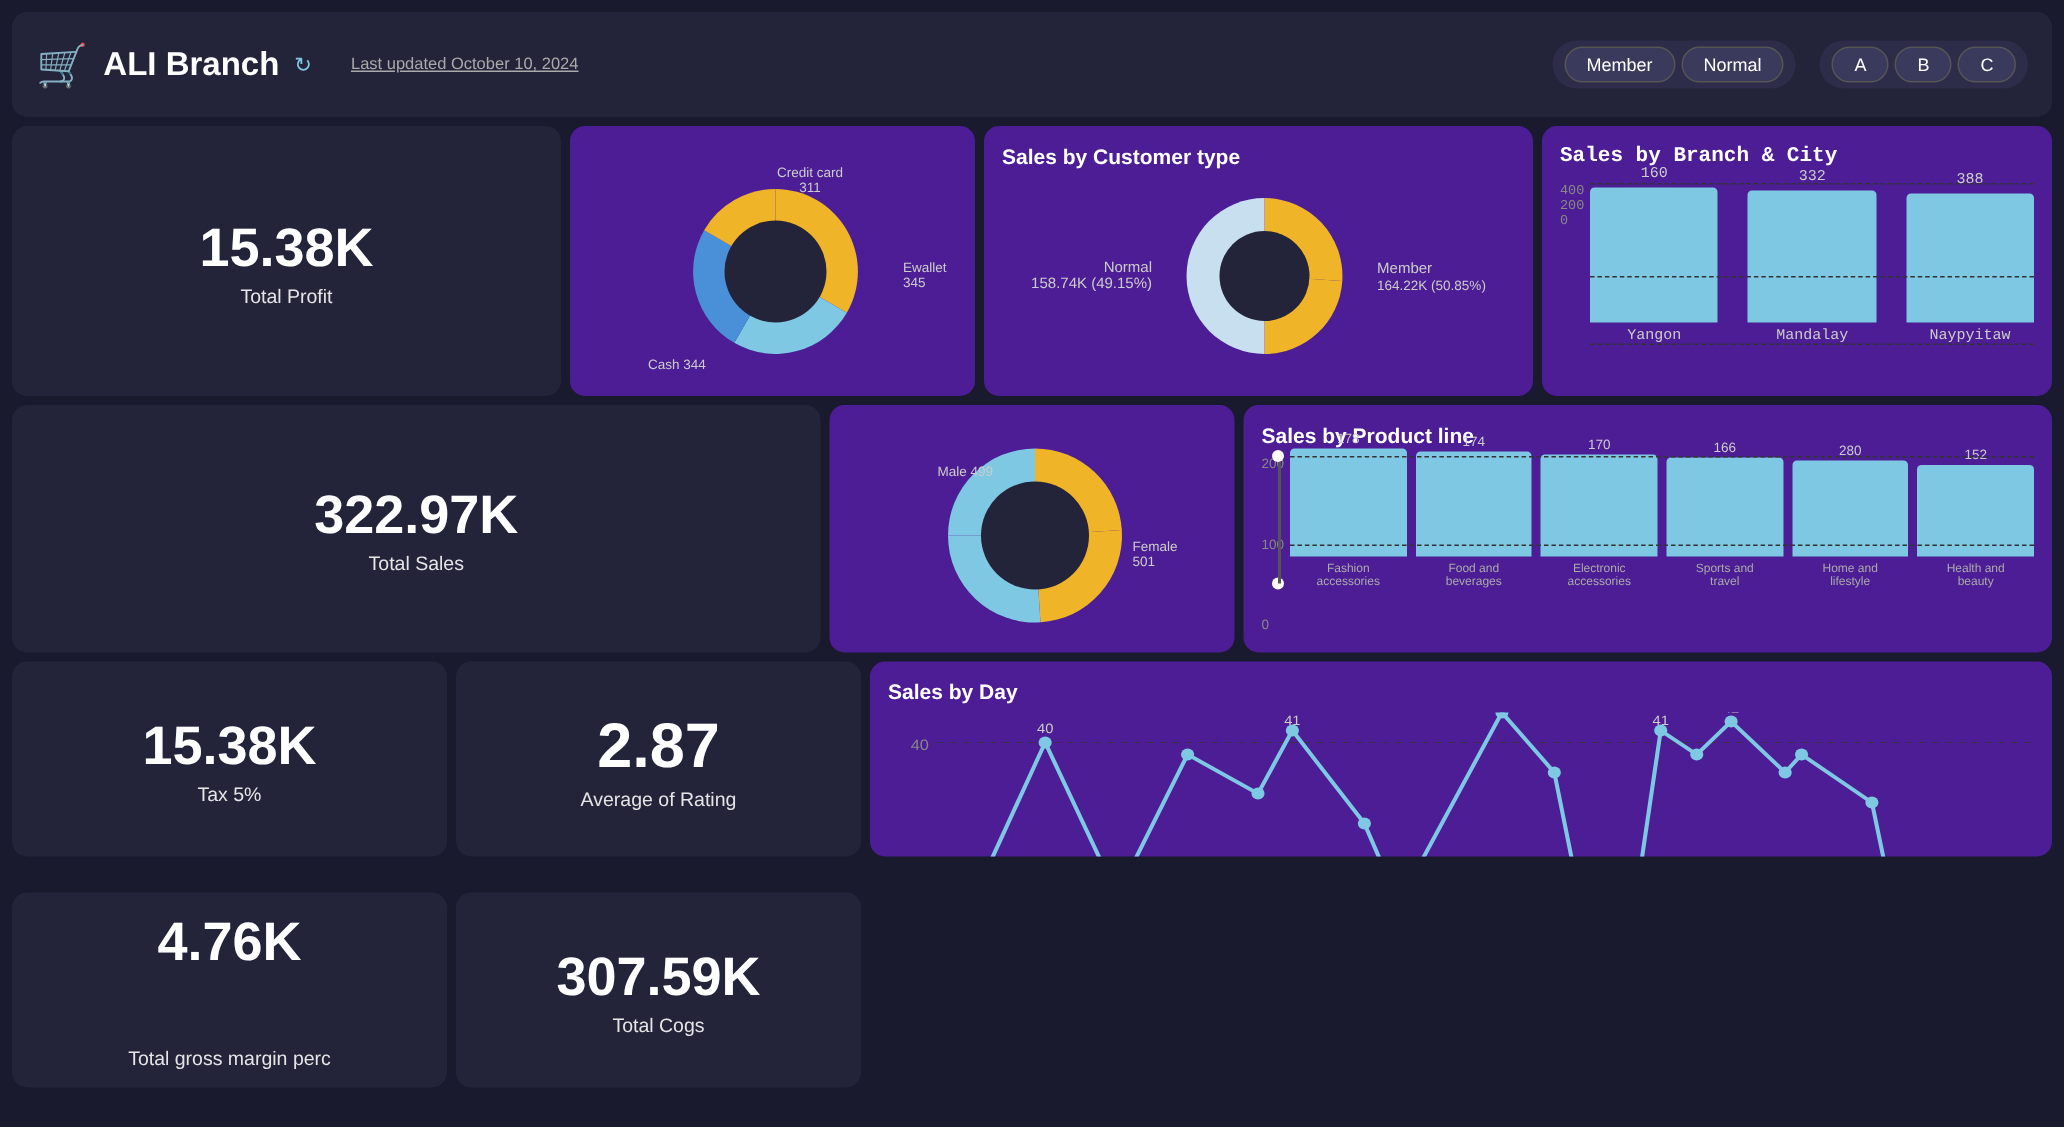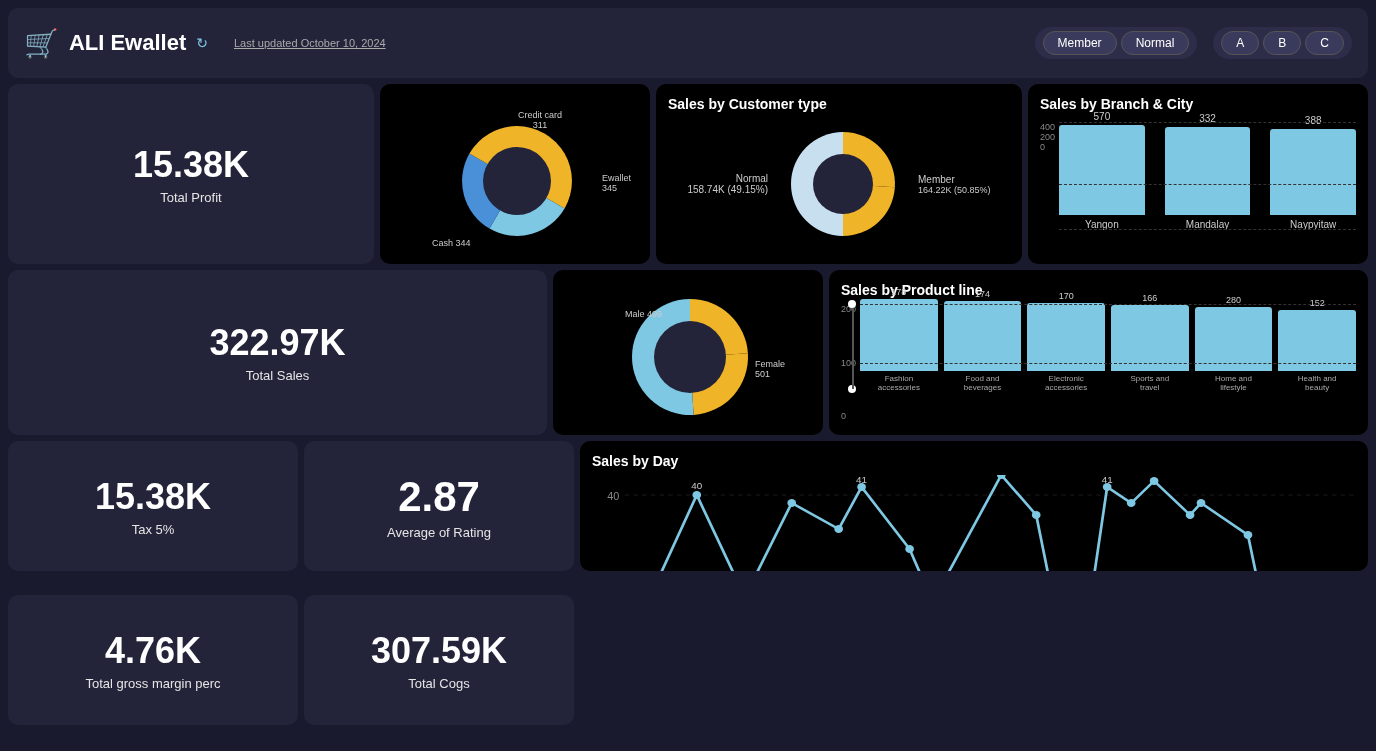--- a/index.html
+++ b/index.html
@@ -87,21 +87,21 @@
       color: #fff;
     }
     .kpi-label {
       font-size: 13px;
       color: #e5e5e5;
       margin-top: 4px;
     }
 
     
     .chart-card {
-      background: #000000;
+      background: #4c1d95;
       border-radius: 10px;
       padding: 12px;
       overflow: hidden;
     }
     .chart-title {
       font-size: 14px;
       font-weight: 600;
       color: #fff;
       margin-bottom: 6px;
     }
@@ -165,21 +165,21 @@
     
     .refresh-icon { color: #7ec8e3; font-size: 14px; }
   </style>
 </head>
 <body>
 
 <div class="dashboard">
   <div class="header">
     <div class="header-left">
       <span class="logo-icon">🛒</span>
-      <span class="header-title">ALI Ewallet</span>
+      <span class="header-title">ALI Branch</span>
       <span class="refresh-icon">↻</span>
       <span class="last-updated">Last updated October 10, 2024</span>
     </div>
     <div style="display:flex;gap:16px;">
       <div class="filter-group">
         <button class="filter-btn">Member</button>
         <button class="filter-btn">Normal</button>
       </div>
       <div class="filter-group">
         <button class="filter-btn">A</button>
@@ -238,36 +238,36 @@
             <circle r="30" fill="#23233a"></circle>
           </g>
         </svg>
         <div style="text-align:left;">
           <div style="font-size:10px;color:#ccc;">Member</div>
           <div style="font-size:9px;color:#ccc;">164.22K (50.85%)</div>
         </div>
       </div>
     </div>
 
-    <div class="chart-card" style="width:340px;flex-shrink:0;">
+    <div class="chart-card" style="width:340px;flex-shrink:0;font-family:Liberation Mono, monospace;">
       <div class="chart-title">Sales by Branch &amp; City</div>
       <div style="display:flex;height:calc(100% - 24px);position:relative;">
         <div style="display:flex;flex-direction:column;justify-content:flex-start;font-size:9px;color:#888;padding-right:4px;padding-top:4px;">
           <span>400</span>
           <span>200</span>
           <span>0</span>
         </div>
         <div style="flex:1;display:flex;align-items:flex-end;gap:20px;padding-bottom:20px;padding-top:4px;position:relative;">
 
           <div style="position:absolute;left:0;right:0;top:4px;border-top:1px dashed #333;"></div>
           <div style="position:absolute;left:0;right:0;top:50%;border-top:1px dashed #333;"></div>
           <div style="position:absolute;left:0;right:0;bottom:20px;border-top:1px dashed #333;"></div>
 
           <div class="bar-col">
-            <div class="bar-label-top">570</div>
+            <div class="bar-label-top">160</div>
             <div class="bar-rect" style="height:90px;"></div>
             <div class="bar-label-bot">Yangon</div>
           </div>
           <div class="bar-col">
             <div class="bar-label-top">332</div>
             <div class="bar-rect" style="height:88px;"></div>
             <div class="bar-label-bot">Mandalay</div>
           </div>
           <div class="bar-col">
             <div class="bar-label-top">388</div>
@@ -417,21 +417,21 @@
         <text x="472" y="8" font-size="9" fill="#ccc" text-anchor="middle">41</text>
         <text x="515" y="0" font-size="9" fill="#ccc" text-anchor="middle">42</text>
         <text x="623" y="168" font-size="9" fill="#ccc" text-anchor="middle">14</text>
         <text x="51" y="121" font-size="9" fill="#ccc" text-anchor="middle">28</text>
       </svg>
     </div>
   </div>
 
   <div class="row4">
 
-    <div class="kpi-card" style="width:290px;flex-shrink:0;">
+    <div class="kpi-card" style="width:290px;flex-shrink:0;justify-content:space-between;">
       <span class="kpi-value">4.76K</span>
       <span class="kpi-label">Total gross margin perc</span>
     </div>
 
     <div class="kpi-card" style="width:270px;flex-shrink:0;">
       <span class="kpi-value">307.59K</span>
       <span class="kpi-label">Total Cogs</span>
     </div>
 
     <div style="flex:1;"></div>

